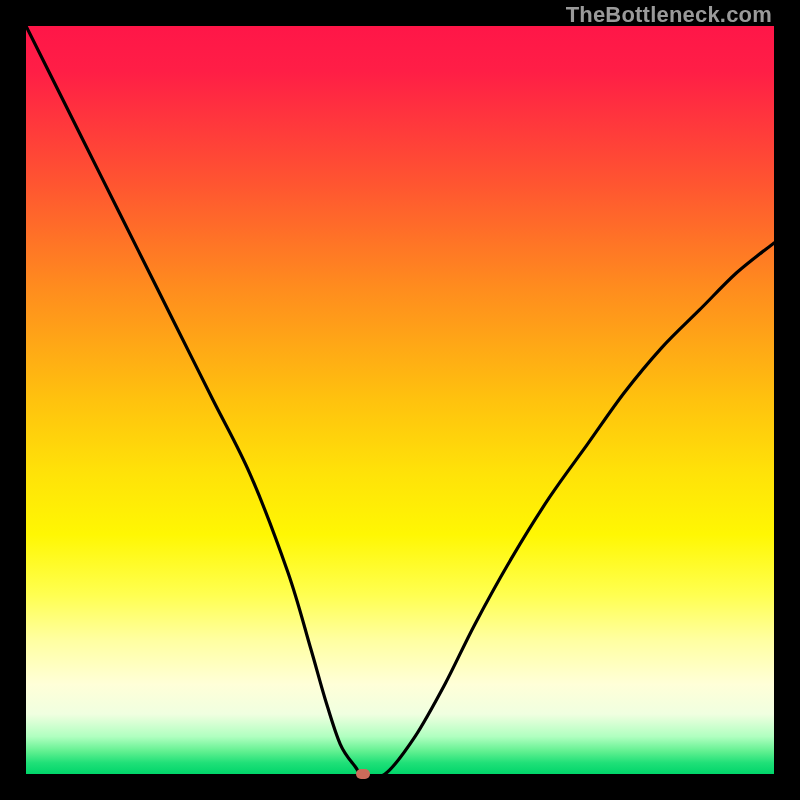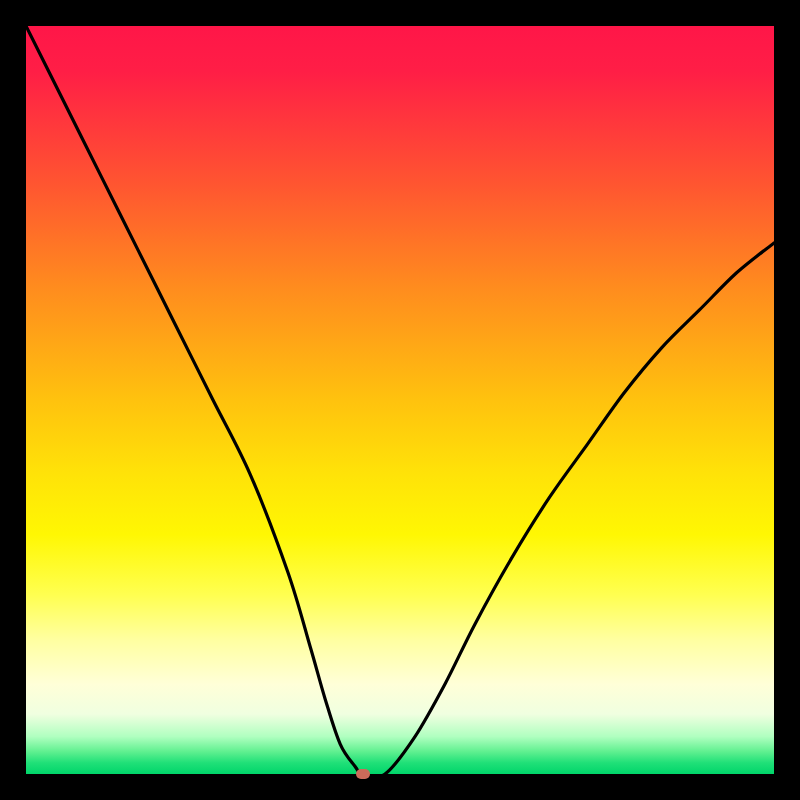--- a/index.html
+++ b/index.html
@@ -73,13 +73,14 @@
 </head>
 <body>
 
 <div class="frame">
   <div class="plot">
     <svg class="curve" viewBox="0 0 748 748" preserveAspectRatio="none">
       <path fill="none" stroke="#000" stroke-width="3.2" stroke-linecap="round" stroke-linejoin="round" d="M 0.0 0.0 C 6.2 12.5, 24.9 49.9, 37.4 74.8 C 49.9 99.7, 62.3 124.7, 74.8 149.6 C 87.3 174.5, 99.7 199.5, 112.2 224.4 C 124.7 249.3, 137.1 274.3, 149.6 299.2 C 162.1 324.1, 174.5 349.1, 187.0 374.0 C 199.5 398.9, 211.9 420.1, 224.4 448.8 C 236.9 477.5, 251.8 517.4, 261.8 546.0 C 271.8 574.7, 278.0 599.6, 284.2 620.8 C 290.5 642.0, 294.2 657.0, 299.2 673.2 C 304.2 689.4, 309.2 706.9, 314.2 718.1 C 319.1 729.3, 325.4 735.5, 329.1 740.5 C 332.9 745.5, 331.6 746.8, 336.6 748.0 C 341.6 749.2, 350.3 754.2, 359.0 748.0 C 367.8 741.8, 379.0 725.6, 389.0 710.6 C 398.9 695.6, 408.9 676.9, 418.9 658.2 C 428.9 639.5, 437.6 619.6, 448.8 598.4 C 460.0 577.2, 473.7 552.3, 486.2 531.1 C 498.7 509.9, 511.1 489.9, 523.6 471.2 C 536.1 452.5, 548.5 436.3, 561.0 418.9 C 573.5 401.4, 585.9 382.7, 598.4 366.5 C 610.9 350.3, 623.3 335.4, 635.8 321.6 C 648.3 307.9, 660.7 296.7, 673.2 284.2 C 685.7 271.8, 698.1 258.1, 710.6 246.8 C 723.1 235.6, 741.8 221.9, 748.0 216.9"></path>
     </svg>
     <div class="marker" style="left: 336.6px; top: 748px;"></div>
   </div>
+  <div class="watermark">TheBottleneck.com</div>
 </div>
 
 </body></html>

